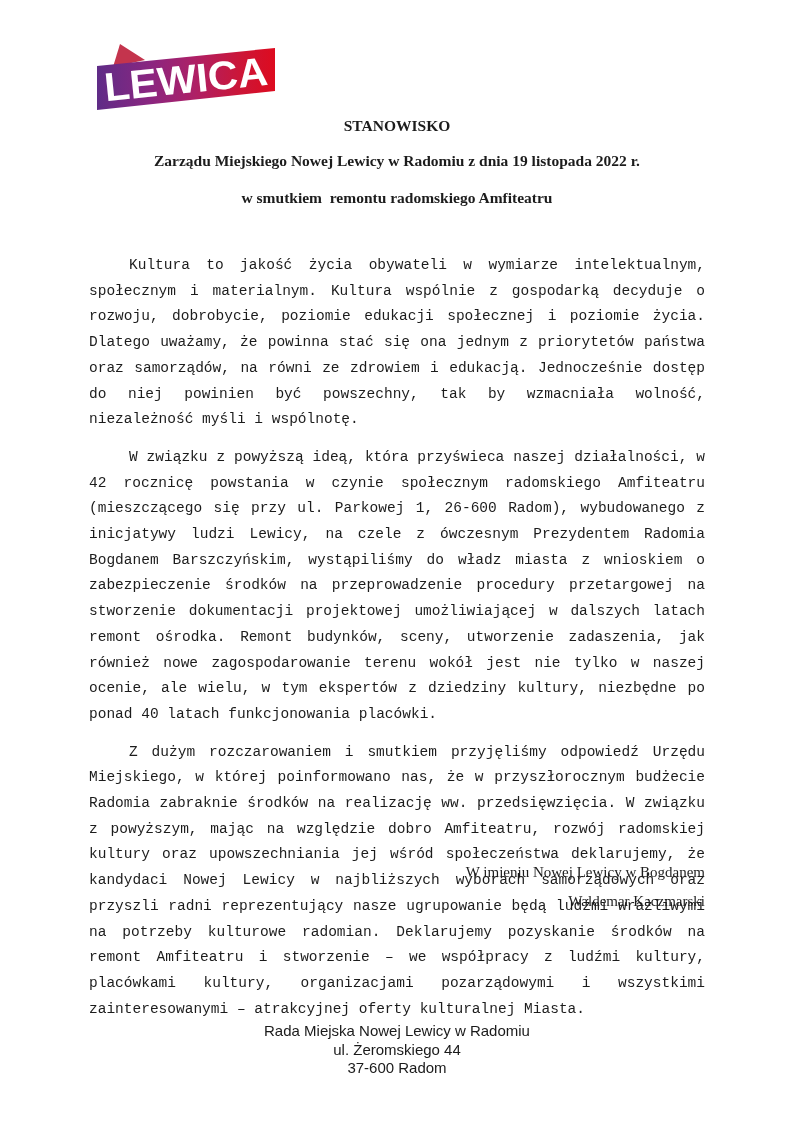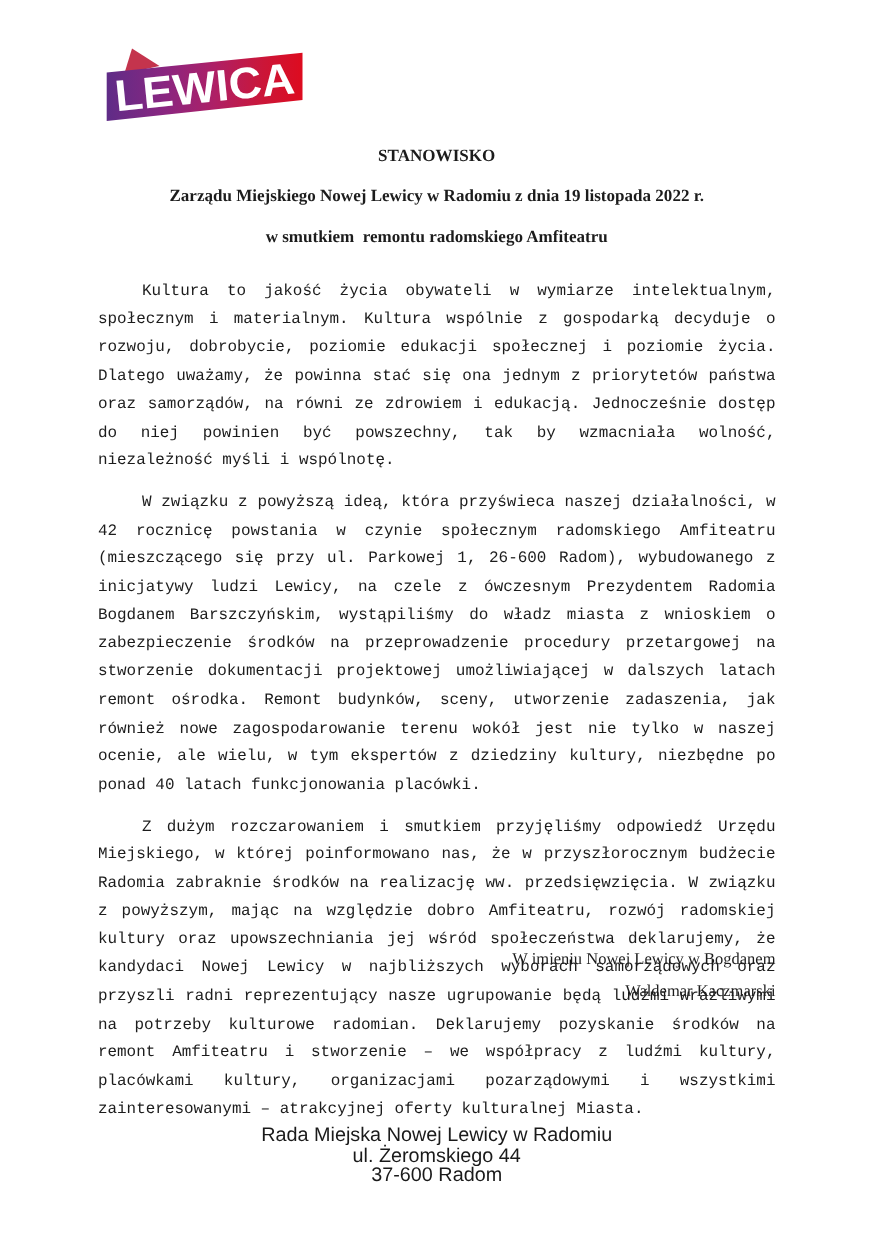--- a/index.html
+++ b/index.html
@@ -23,21 +23,21 @@
     position: absolute;
     top: 115px;
     left: 89px;
     width: 616px;
     text-align: center;
   }
   .headings h1, .headings h2, .headings h3 {
     font-size: 15.5px;
     line-height: 21px;
     font-weight: bold;
-    margin: 16px;
+    margin: 0;
     white-space: pre-wrap;
   }
   .headings h2 { margin-top: 14px; }
   .headings h3 { margin-top: 16px; }
   .body-text {
     position: absolute;
     top: 253px;
     left: 89px;
     width: 616px;
   }
@@ -59,21 +59,21 @@
     line-height: 29.2px;
   }
   .signature .role { font-style: italic; }
   .footer {
     position: absolute;
     top: 1022px;
     left: 0;
     width: 794px;
     text-align: center;
     font-family: "Liberation Sans", "DejaVu Sans", sans-serif;
-    font-size: 18px;
+    font-size: 15px;
     line-height: 18.6px;
     color: #1a1a1a;
   }
 </style>
 </head>
 <body>
 
 <div class="page">
 
   <div class="logo">

